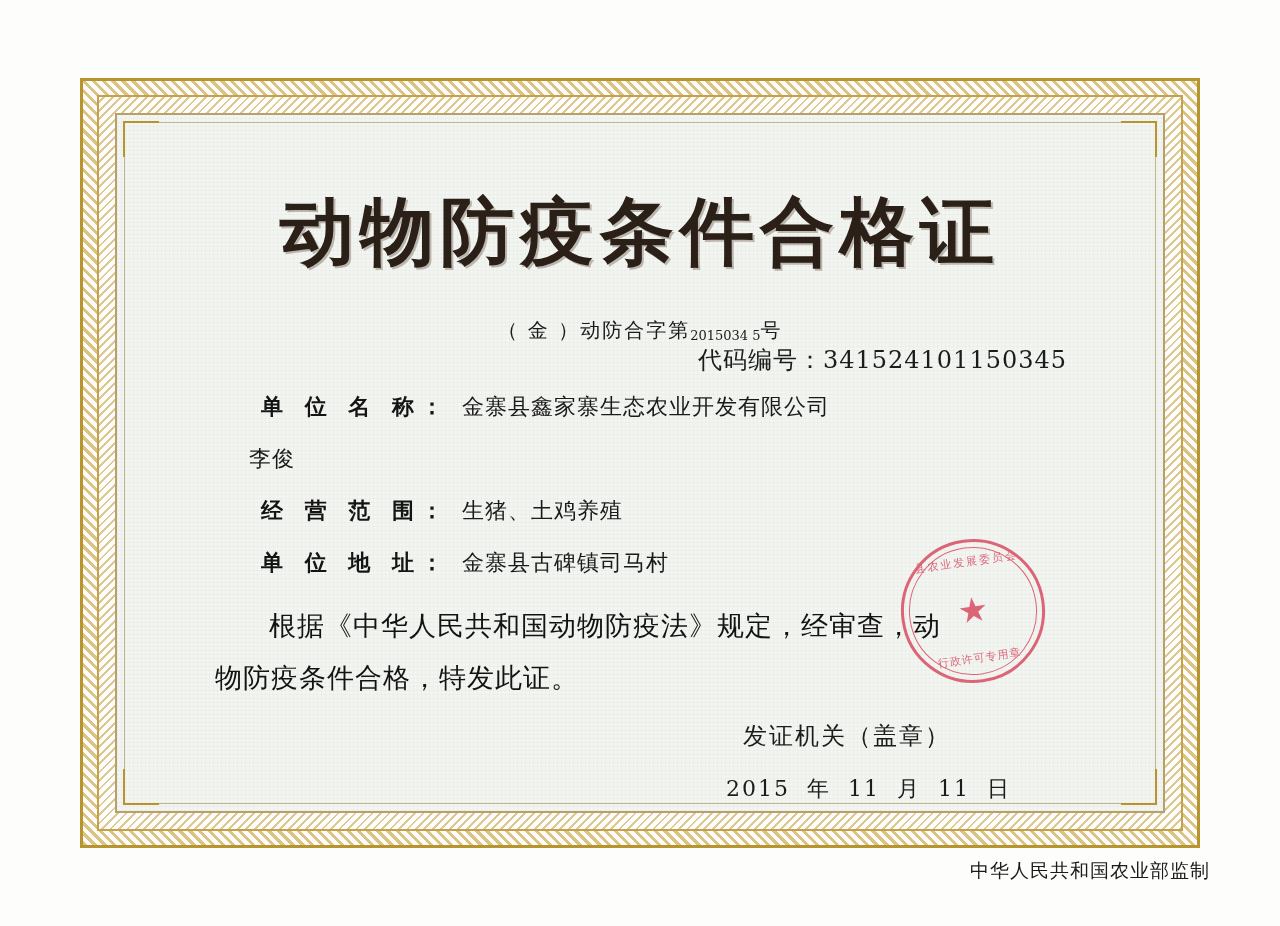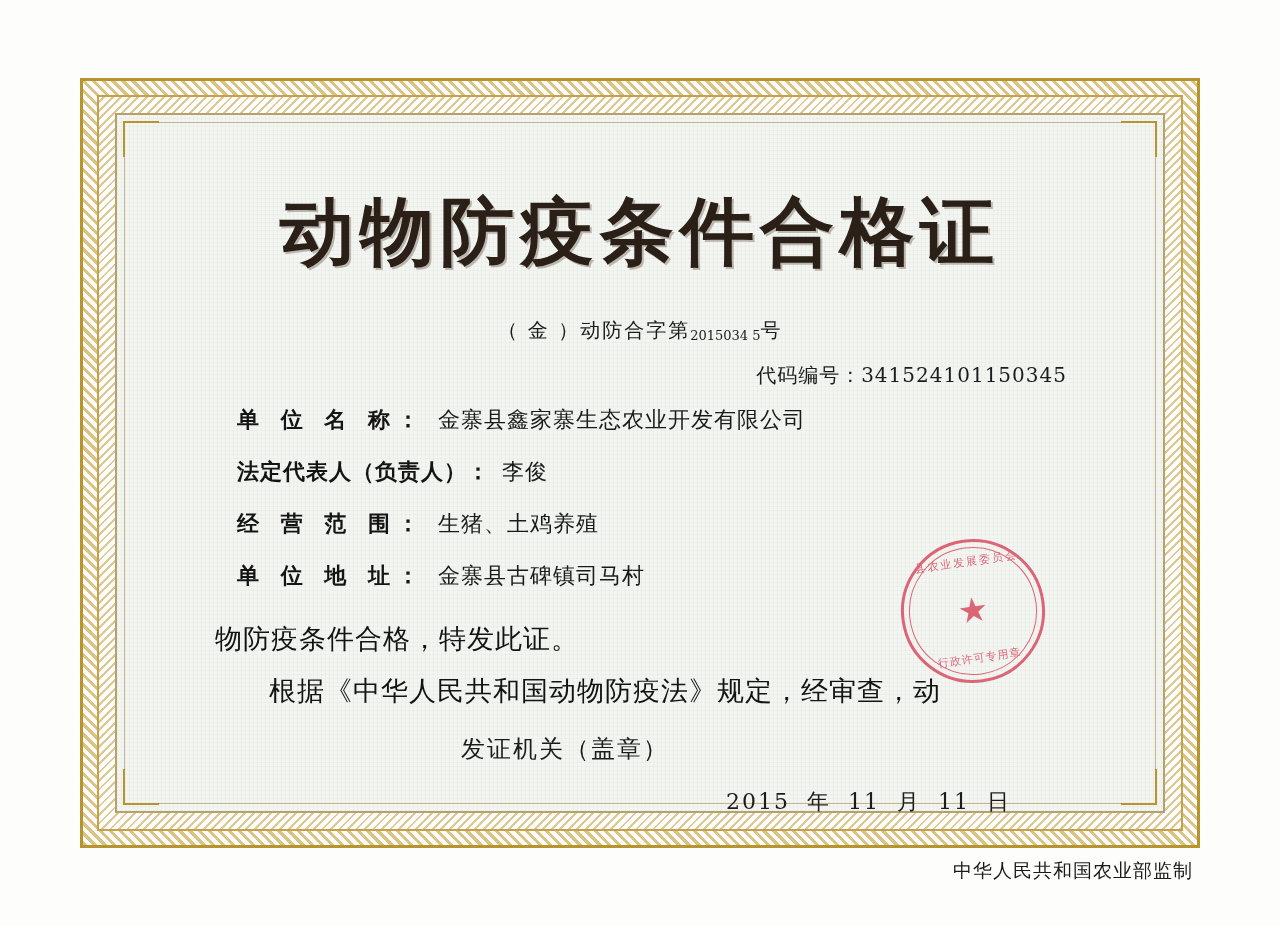--- a/index.html
+++ b/index.html
@@ -122,22 +122,21 @@
   }
   .subtitle .sub-no {
     font-size: 13px;
     vertical-align: -3px;
     letter-spacing: 0px;
     font-family: "DejaVu Serif", "Liberation Serif", serif;
   }
 
   .code-line {
     text-align: right;
-    font-size: 20px;
-    margin-top: 18px;
+    font-size: 24px;
     padding-right: 34px;
     letter-spacing: 1px;
     font-family: "DejaVu Serif", "Liberation Serif", serif;
   }
 
   .fields {
     margin-top: 16px;
     padding-left: 58px;
   }
   .field-row {
@@ -147,20 +146,21 @@
     font-size: 22px;
   }
   .field-label {
     font-weight: bold;
     white-space: nowrap;
     color: #141414;
     letter-spacing: 1px;
   }
   .field-label.spaced {
     letter-spacing: 7px;
+    margin-left: 24px;
   }
   .field-value {
     margin-left: 12px;
     font-size: 22px;
     color: #1a1a1a;
     letter-spacing: 1px;
   }
 
   .body-text {
     margin-top: 22px;
@@ -170,21 +170,21 @@
     padding: 0 30px 0 36px;
     color: #131313;
   }
   .body-text .indent {
     display: inline-block;
     width: 54px;
   }
 
   .issuer {
     margin-top: 16px;
-    text-align: center;
+    text-align: right;
     font-size: 24px;
     padding-right: 150px;
     letter-spacing: 2px;
   }
 
   .issue-date {
     margin-top: 22px;
     text-align: right;
     font-size: 22px;
     padding-right: 86px;
@@ -234,21 +234,21 @@
     left: 0; right: 0;
     bottom: 14px;
     text-align: center;
     font-size: 11px;
     letter-spacing: 1px;
   }
 
   
   .footer {
     position: absolute;
-    right: 87px;
+    right: 70px;
     bottom: 42px;
     font-size: 19px;
     color: #1b1b1b;
     letter-spacing: 1px;
   }
 </style>
 </head>
 <body>
 
 <div class="certificate">
@@ -276,39 +276,38 @@
           </div>
 
           <div class="fields">
 
             <div class="field-row">
               <span class="field-label spaced">单 位 名 称：</span>
               <span class="field-value">金寨县鑫家寨生态农业开发有限公司</span>
             </div>
 
             <div class="field-row">
-              <span class="field-label">法定代表人（负责人）：</span>
               <span class="field-value">李俊</span>
             </div>
 
             <div class="field-row">
               <span class="field-label spaced">经 营 范 围：</span>
               <span class="field-value">生猪、土鸡养殖</span>
             </div>
 
             <div class="field-row">
               <span class="field-label spaced">单 位 地 址：</span>
               <span class="field-value">金寨县古碑镇司马村</span>
             </div>
 
           </div>
 
           <div class="body-text">
+            <div><span class="indent"></span><span>根据《中华人民共和国动物防疫法》规定，经审查，动</span></div>
             <div>物防疫条件合格，特发此证。</div>
-            <div><span class="indent"></span><span>根据《中华人民共和国动物防疫法》规定，经审查，动</span></div>
           </div>
 
           <div class="issuer">发证机关（盖章）</div>
 
           <div class="issue-date">
             <span>2015</span>
             <span>年</span>
             <span>11</span>
             <span>月</span>
             <span>11</span>

